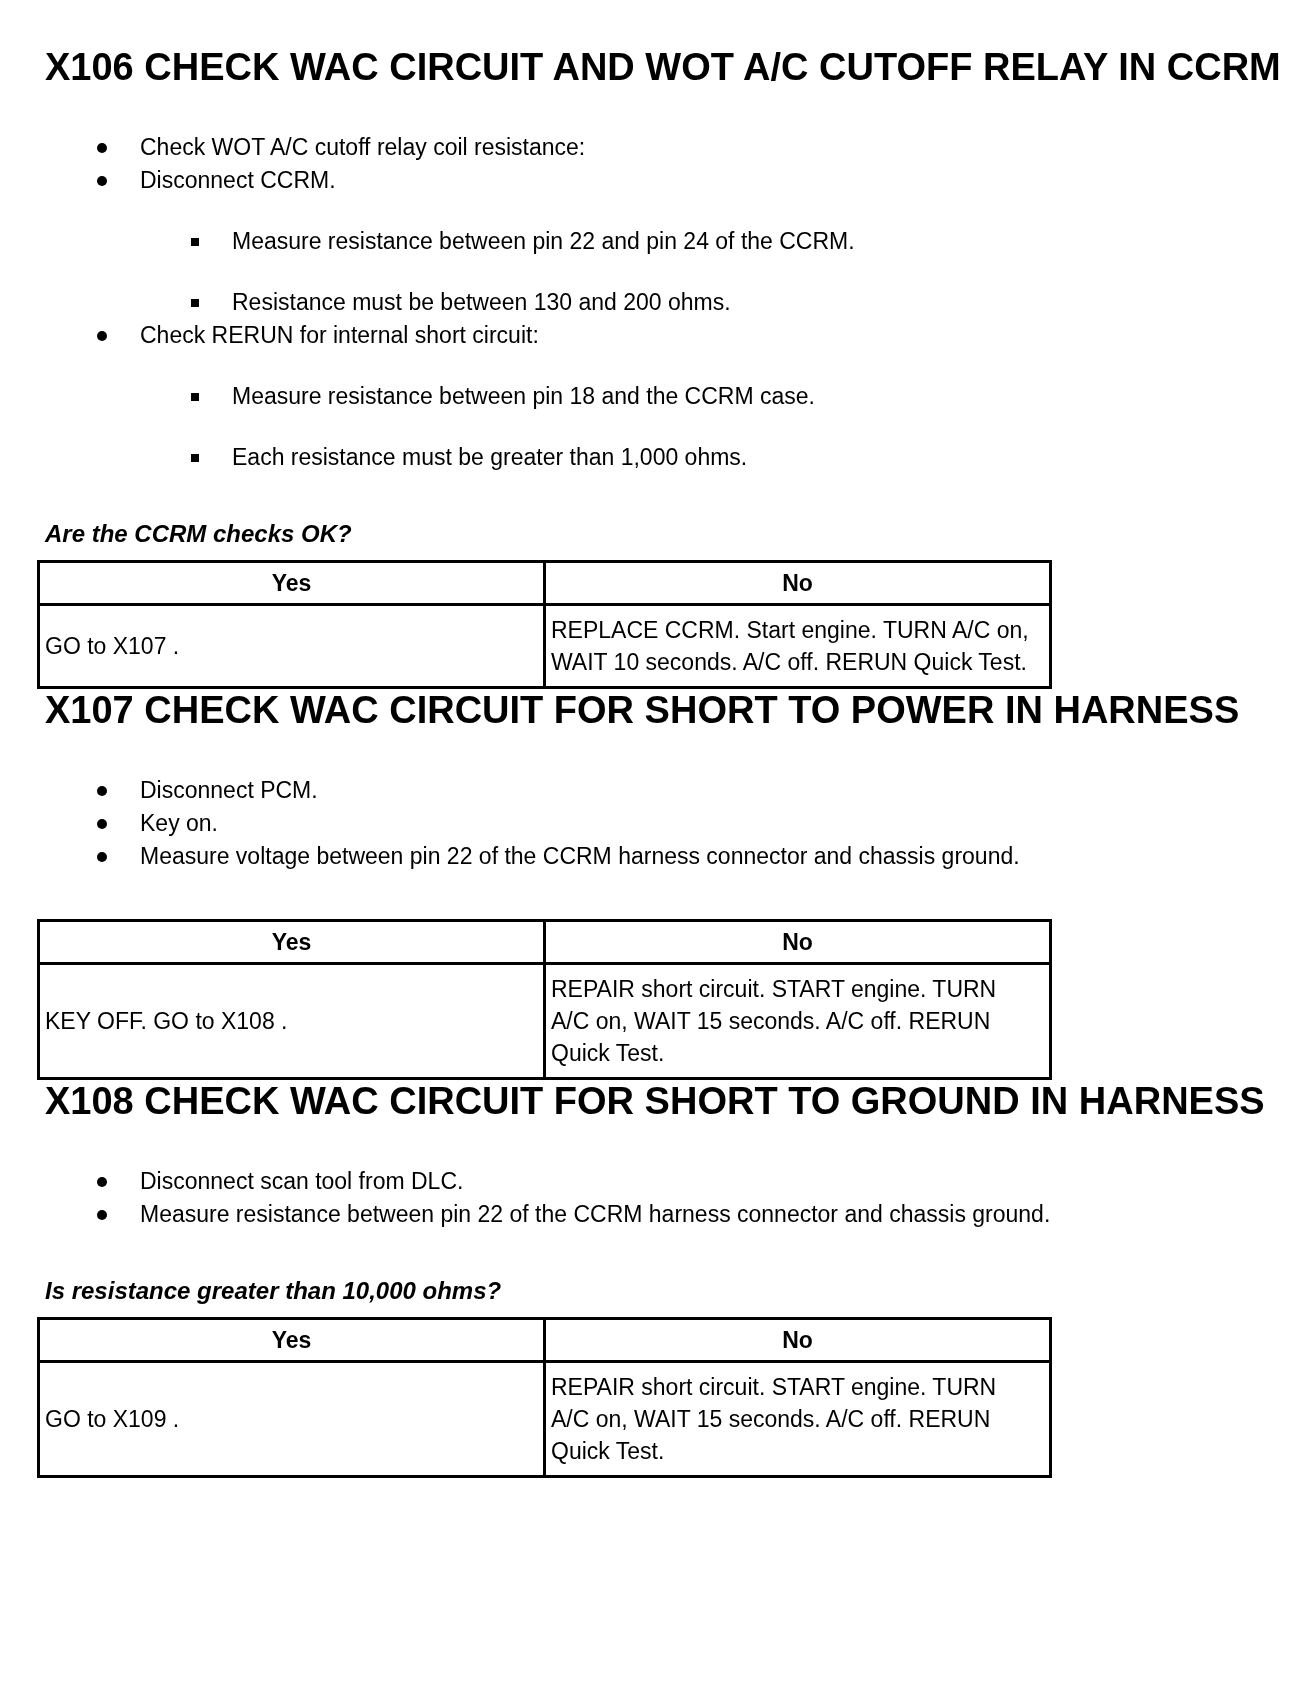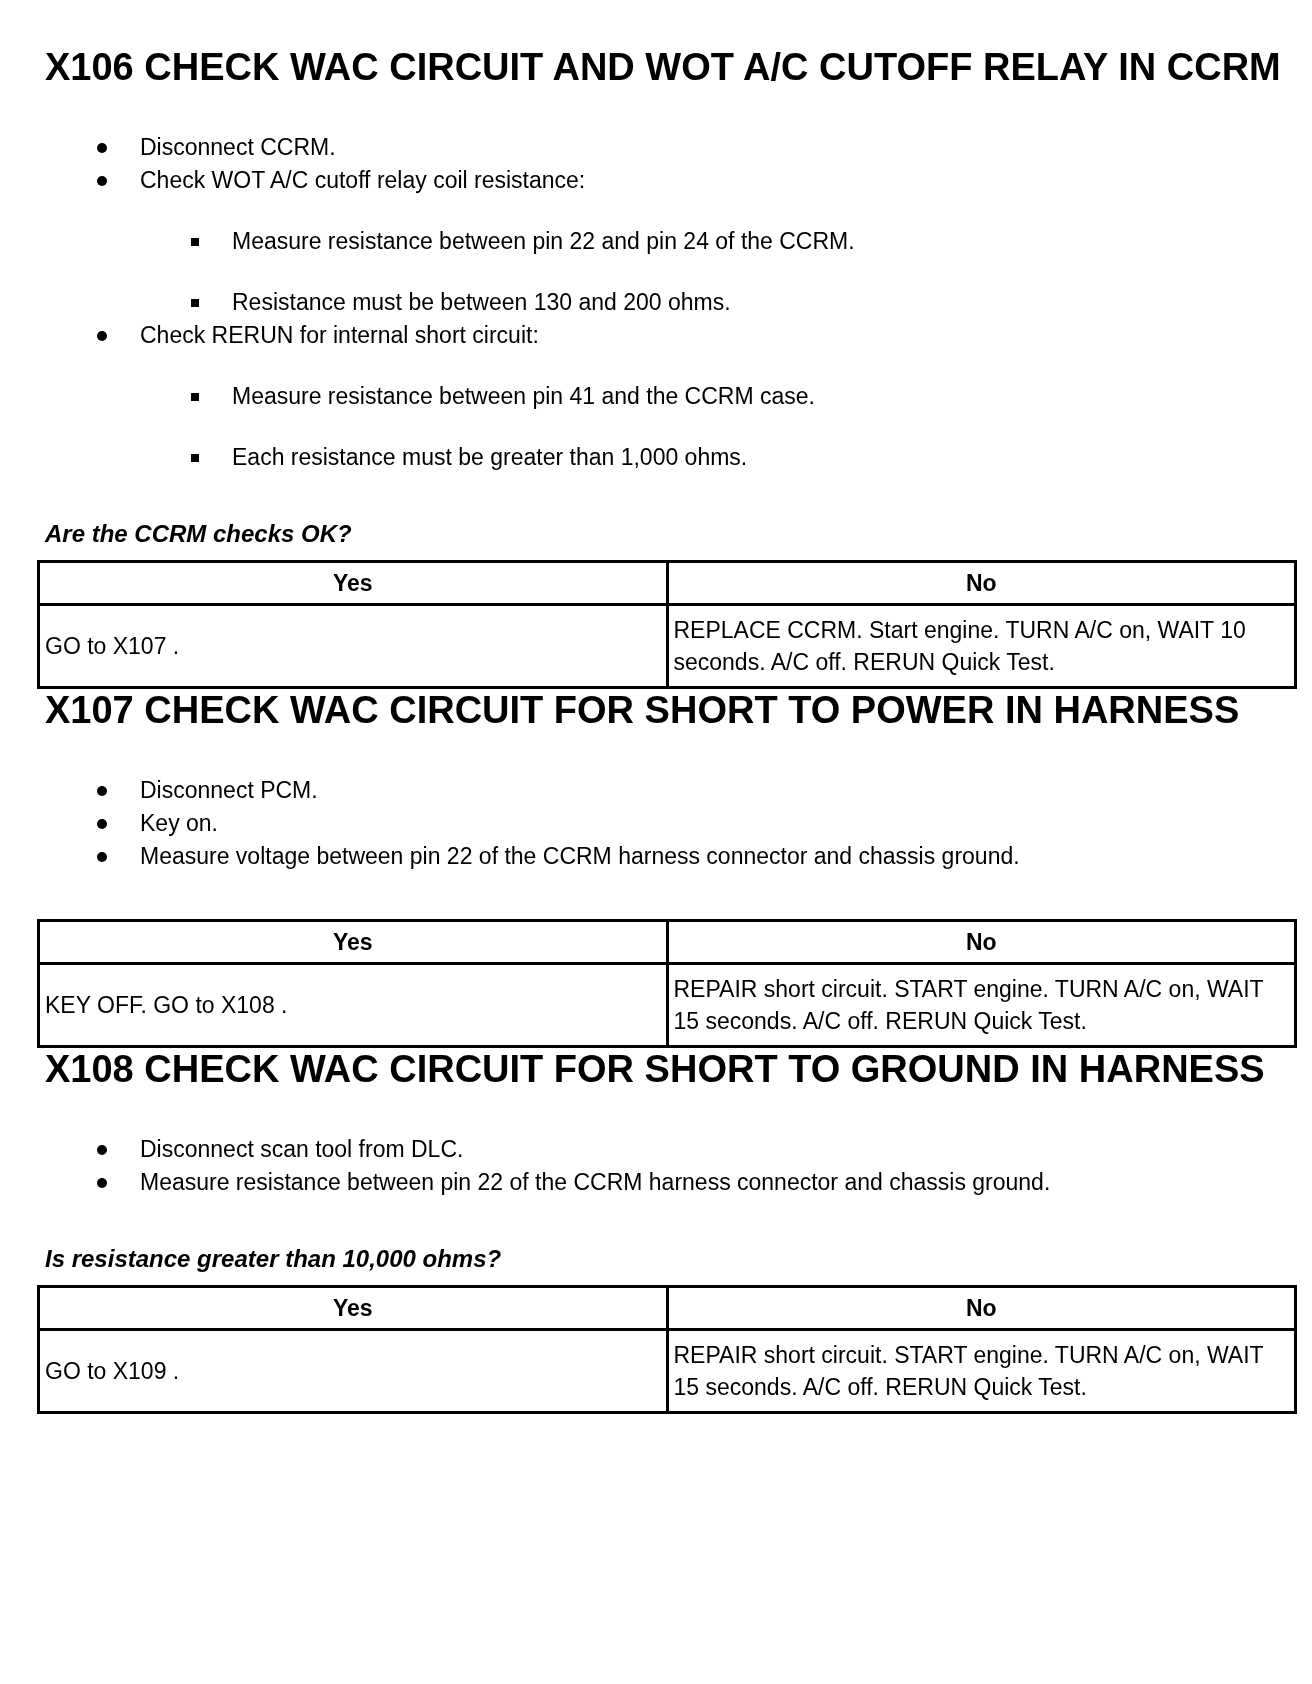--- a/index.html
+++ b/index.html
@@ -63,21 +63,21 @@
   .question {
     font-size: 24px;
     font-weight: bold;
     margin: 0 0 12px 0;
     font-style: italic;
   }
 
   table.qtable {
     border-collapse: collapse;
     table-layout: fixed;
-    width: 1260px;
+    width: 1015px;
     margin-left: -8px;
   }
   table.qtable th,
   table.qtable td {
     border: 3px solid #000;
     font-size: 23px;
     width: 50%;
   }
   table.qtable th {
     font-weight: bold;
@@ -95,36 +95,36 @@
 </head>
 <body>
 
 <div class="page">
 
   <section class="proc">
     <h1 class="title">X106 CHECK WAC CIRCUIT AND WOT A/C CUTOFF RELAY IN CCRM</h1>
 
     <div class="bullets">
       <div class="li l1">
+        <span>Check WOT A/C cutoff relay coil resistance:</span>
+      </div>
+      <div class="li l1">
         <span>Disconnect CCRM.</span>
       </div>
-      <div class="li l1">
-        <span>Check WOT A/C cutoff relay coil resistance:</span>
-      </div>
       <div class="li l2">
         <span>Measure resistance between pin 22 and pin 24 of the CCRM.</span>
       </div>
       <div class="li l2">
         <span>Resistance must be between 130 and 200 ohms.</span>
       </div>
       <div class="li l1">
         <span>Check RERUN for internal short circuit:</span>
       </div>
       <div class="li l2">
-        <span>Measure resistance between pin 41 and the CCRM case.</span>
+        <span>Measure resistance between pin 18 and the CCRM case.</span>
       </div>
       <div class="li l2">
         <span>Each resistance must be greater than 1,000 ohms.</span>
       </div>
     </div>
 
     <p class="question">Are the CCRM checks OK?</p>
 
     <table class="qtable">
       <thead>

